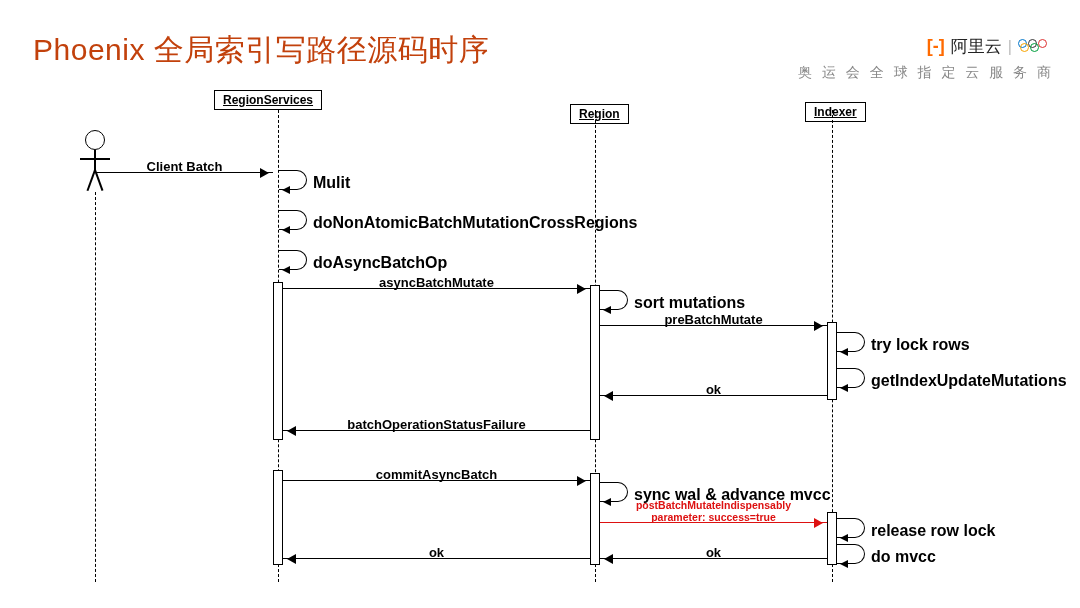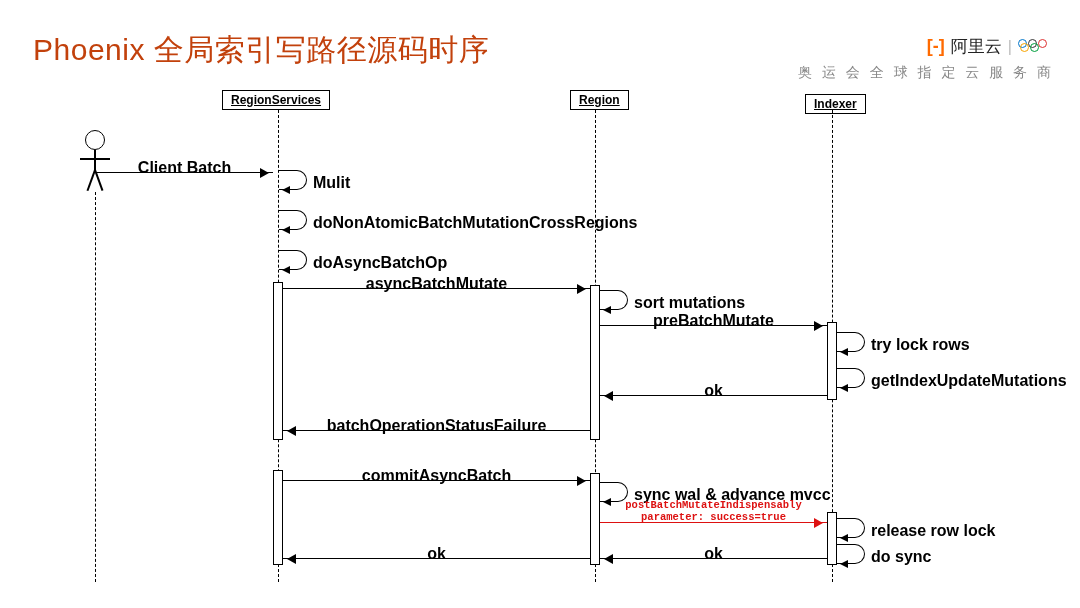--- a/index.html
+++ b/index.html
@@ -25,21 +25,21 @@
   .actor { position: absolute; left: 20px; top: 40px; }
   .actor-head { width: 20px; height: 20px; border: 1.5px solid #000; border-radius: 50%; margin: 0 auto; }
   .actor-body { width: 1.5px; height: 20px; background: #000; margin: 0 auto; }
   .actor-arms { width: 30px; height: 1.5px; background: #000; margin: -12px auto 10px; }
   .actor-legs { position: relative; width: 30px; height: 22px; margin:0 auto; }
   .actor-legs::before, .actor-legs::after { content:''; position:absolute; top:0; width:1.5px; height:22px; background:#000; }
   .actor-legs::before { left:14px; transform-origin:top; transform:rotate(20deg); }
   .actor-legs::after  { left:14px; transform-origin:top; transform:rotate(-20deg); }
 
   .msg { position: absolute; height: 0; border-top: 1.3px solid #000; }
-  .msg .lbl { position: absolute; white-space: nowrap; font-size: 16px; font-weight: 700; top: -14px; }
+  .msg .lbl { position: absolute; white-space: nowrap; font-size: 13px; font-weight: 700; top: -14px; }
   .msg.red { border-color: #d11; }
   .msg.red .lbl { color: #d11; font-size: 10.5px; line-height: 1.15; top: -24px; text-align:center; }
   .arrow-r::after { content:''; position:absolute; right:-1px; top:-5px; border: 5px solid transparent; border-left: 9px solid #000; }
   .arrow-l::after { content:''; position:absolute; left:-1px; top:-5px; border: 5px solid transparent; border-right: 9px solid #000; }
   .msg.red.arrow-r::after { border-left-color: #d11; }
 
   .self { position:absolute; width:28px; height:20px; border:1.5px solid #000; border-left:none; border-radius: 0 12px 12px 0; }
   .self::after { content:''; position:absolute; left:-1px; bottom:-4.5px; border:4px solid transparent; border-right:8px solid #000; }
   .self .lbl { position:absolute; left: 34px; top: 3px; font-size: 16px; font-weight:700; white-space:nowrap; }
 </style>
@@ -67,31 +67,31 @@
 <div class="canvas">
 
   <div class="actor">
     <div class="actor-head"></div>
     <div class="actor-body"></div>
     <div class="actor-arms"></div>
     <div class="actor-legs"></div>
   </div>
   <div class="lifeline" style="left:35px; top:102px; height:390px;"></div>
 
-  <div class="participant-box" style="left:162px; top:0;">RegionServices</div>
+  <div class="participant-box" style="left:154px; top:0;">RegionServices</div>
   <div class="lifeline" style="left:218px; top:20px; height:472px;"></div>
   <div class="activation" style="left:213px; top:192px; height:158px;"></div>
   <div class="activation" style="left:213px; top:380px; height:95px;"></div>
 
-  <div class="participant-box" style="left:510px; top:0;">Region</div>
+  <div class="participant-box" style="left:510px; top:14px;">Region</div>
   <div class="lifeline" style="left:535px; top:20px; height:472px;"></div>
   <div class="activation" style="left:530px; top:195px; height:155px;"></div>
   <div class="activation" style="left:530px; top:383px; height:92px;"></div>
 
-  <div class="participant-box" style="left:745px; top:4px;">Indexer</div>
+  <div class="participant-box" style="left:745px; top:12px;">Indexer</div>
   <div class="lifeline" style="left:772px; top:20px; height:472px;"></div>
   <div class="activation" style="left:767px; top:232px; height:78px;"></div>
   <div class="activation" style="left:767px; top:422px; height:53px;"></div>
 
   <div class="msg arrow-r" style="left:36px; top:82px; width:177px;">
     <span class="lbl" style="left:50%; transform:translateX(-50%);">Client Batch</span>
   </div>
 
   <div class="self" style="left:219px; top:80px;">
     <span class="lbl">Mulit</span>
@@ -132,30 +132,30 @@
   </div>
 
   <div class="msg arrow-r" style="left:223px; top:390px; width:307px;">
     <span class="lbl" style="left:50%; transform:translateX(-50%);">commitAsyncBatch</span>
   </div>
 
   <div class="self" style="left:540px; top:392px;">
     <span class="lbl">sync wal &amp; advance mvcc</span>
   </div>
 
-  <div class="msg red arrow-r" style="left:540px; top:432px; width:227px;font-family:Liberation Mono, monospace;">
+  <div class="msg red arrow-r" style="left:540px; top:432px; width:227px;">
     <span class="lbl" style="left:50%; transform:translateX(-50%); width:200px;">postBatchMutateIndispensably<br>parameter: success=true</span>
   </div>
 
   <div class="self" style="left:777px; top:428px;">
     <span class="lbl">release row lock</span>
   </div>
 
   <div class="self" style="left:777px; top:454px;">
-    <span class="lbl">do sync</span>
+    <span class="lbl">do mvcc</span>
   </div>
 
   <div class="msg arrow-l" style="left:540px; top:468px; width:227px;">
     <span class="lbl" style="left:50%; transform:translateX(-50%);">ok</span>
   </div>
 
   <div class="msg arrow-l" style="left:223px; top:468px; width:307px;">
     <span class="lbl" style="left:50%; transform:translateX(-50%);">ok</span>
   </div>
 

